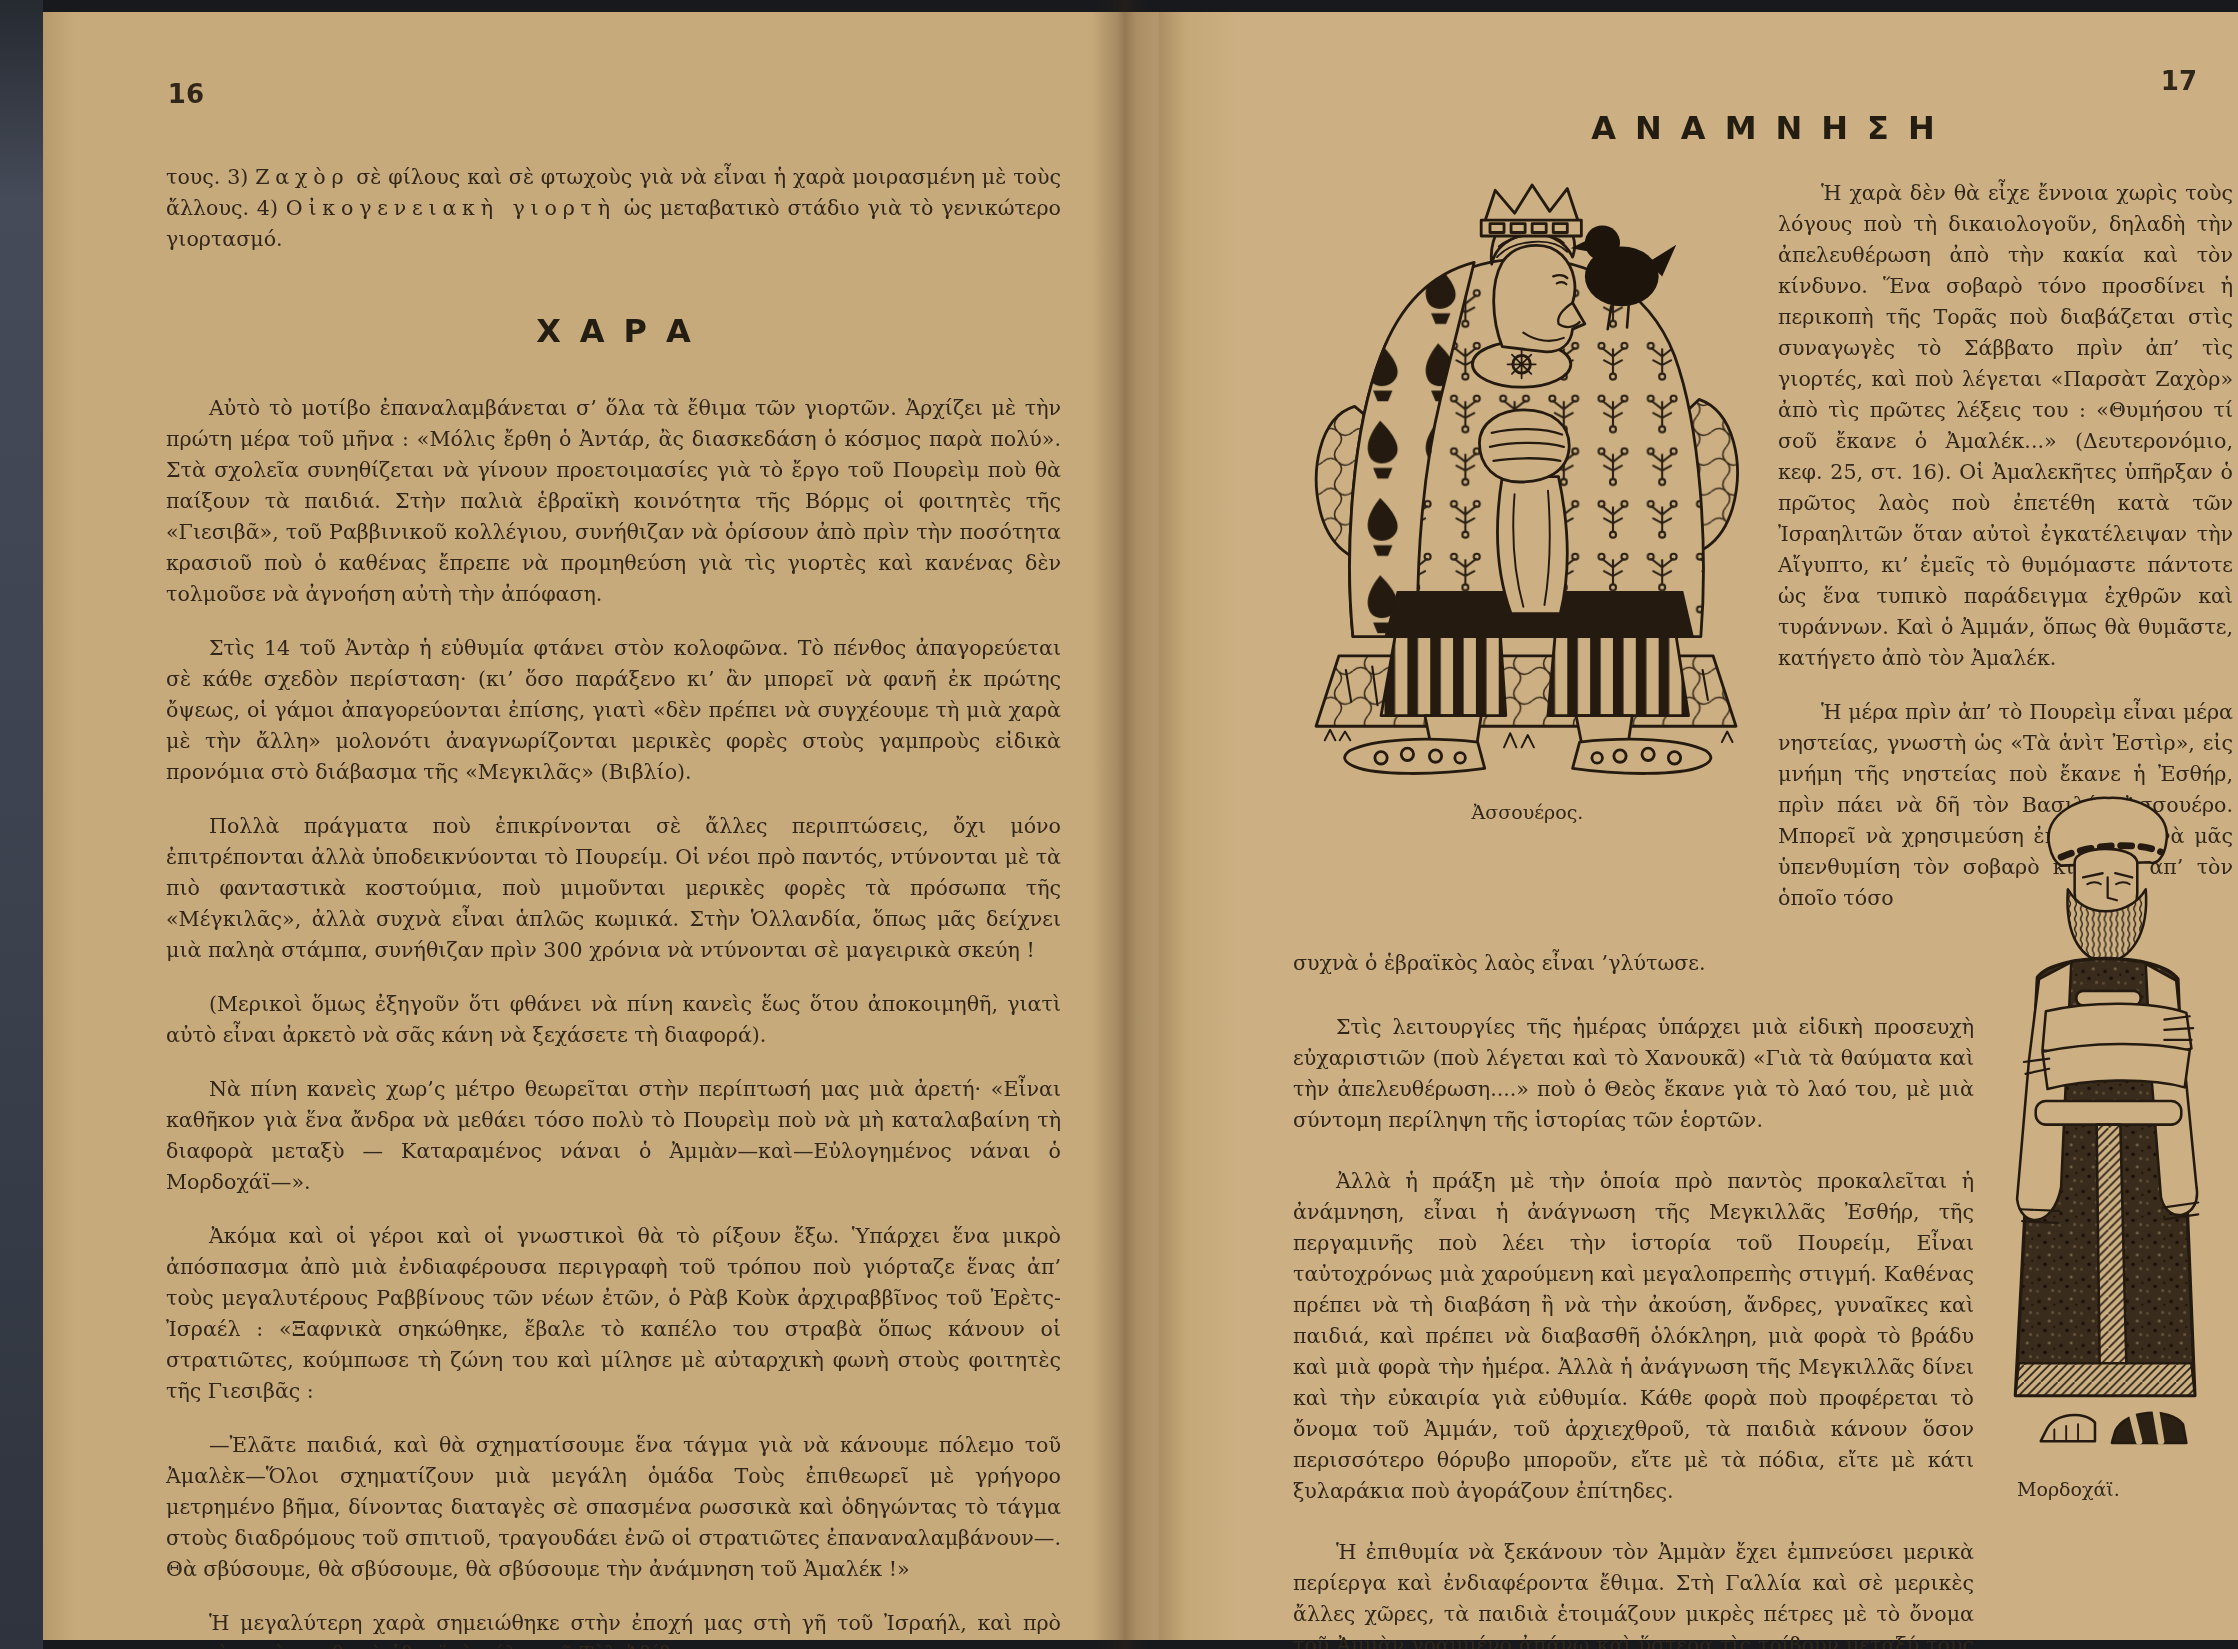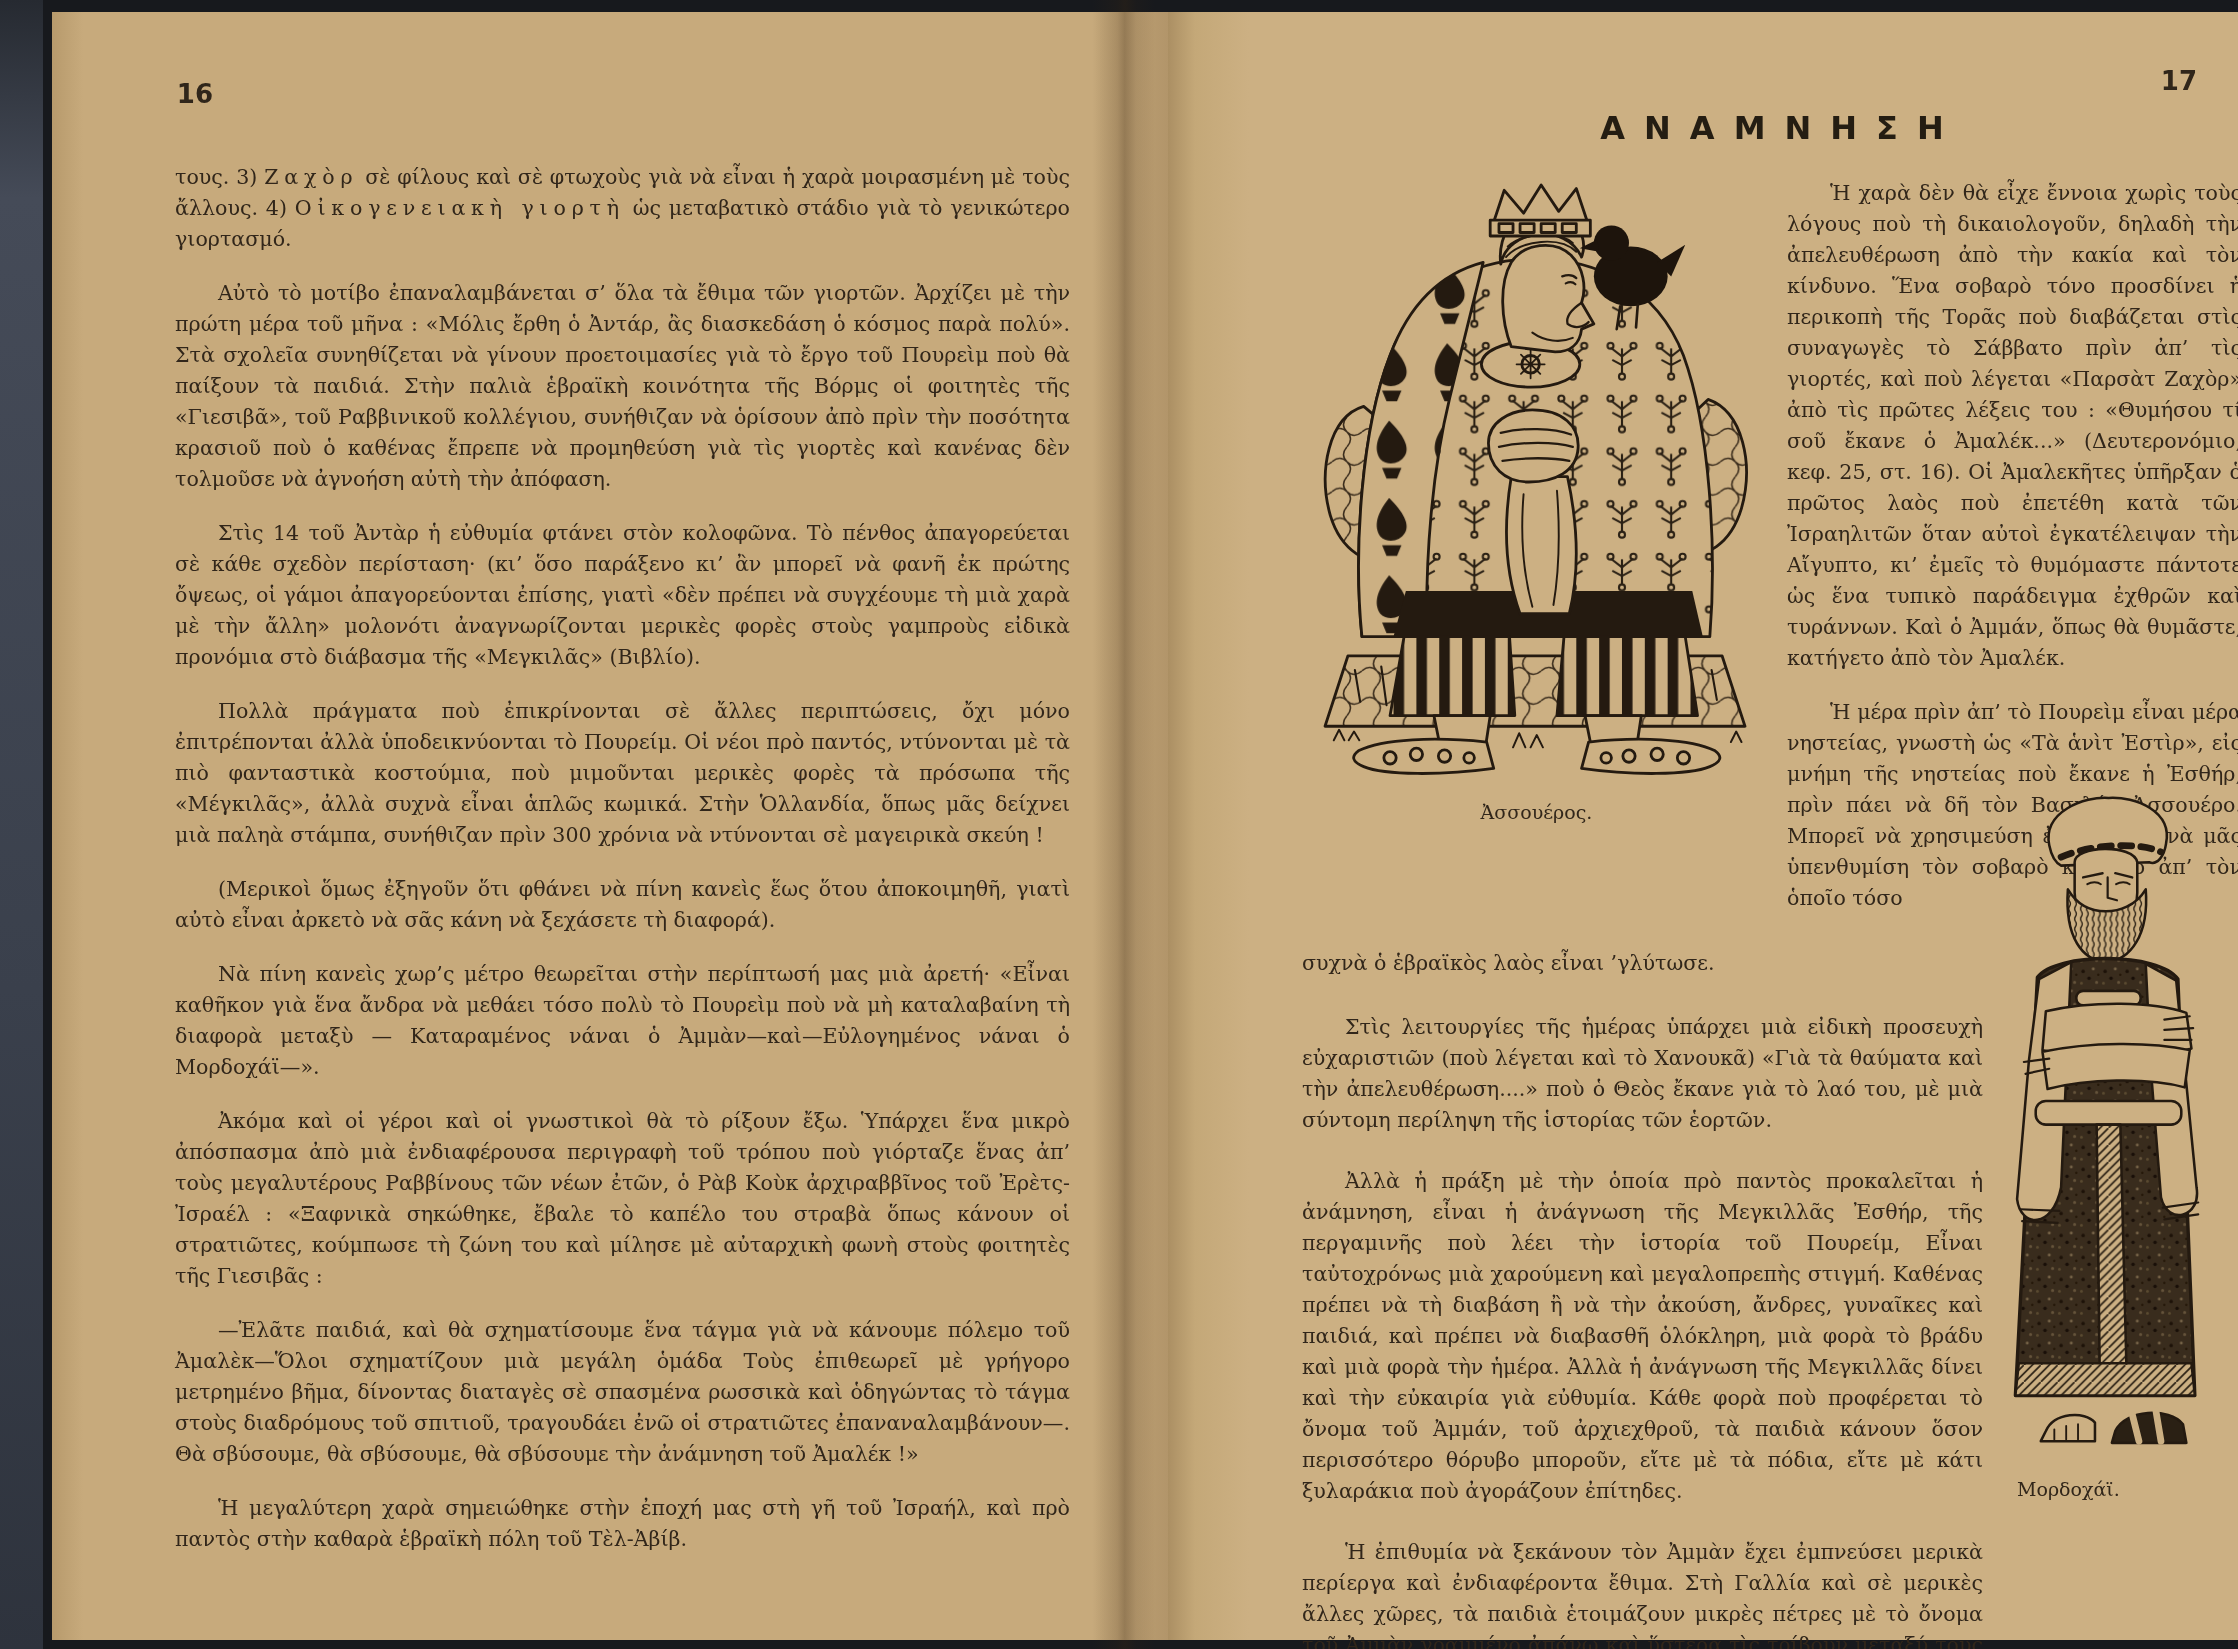--- a/index.html
+++ b/index.html
@@ -10,21 +10,21 @@
     color:#2e2318;
     overflow:hidden;
     position:relative;
   }
   #stage{position:absolute;inset:0;}
   .cover-left{position:absolute;left:0;top:0;bottom:0;width:43px;
     background:linear-gradient(180deg,#262a31,#454b58 12%,#3a404c 60%,#2e333d);}
   .book{position:absolute;left:43px;right:29px;top:11.6px;bottom:9px;display:flex;}
   .page{position:relative;height:100%;box-sizing:border-box;}
   .page-left{width:1116px;
-    background:linear-gradient(90deg,#b79a6c 0,#c7aa7c 31px,#c7aa7c 1043px,#b2956a 100%);margin-left:9px;}
+    background:linear-gradient(90deg,#b79a6c 0,#c7aa7c 31px,#c7aa7c 1043px,#b2956a 100%);}
   .page-right{flex:1;
     background:linear-gradient(90deg,#ab8f63 0,#c4a878 27px,#ccb083 81px,#ccb083 calc(100% - 40px),#b89c6e 100%);}
   .gutter{position:absolute;left:1092px;top:0;bottom:0;width:63px;pointer-events:none;
     background:linear-gradient(90deg,rgba(60,40,18,0) 0,rgba(60,40,18,.18) 40%,rgba(60,40,18,.32) 52%,rgba(60,40,18,.12) 70%,rgba(60,40,18,0) 100%);}
 
   
   .content-left{position:absolute;left:123px;top:67px;width:895px;}
   .content-right{position:absolute;left:134px;top:54px;width:940px;}
   .pagenum{font-family:"DejaVu Sans", sans-serif;font-weight:bold;font-size:26px;color:#30261a;}
   .pn-left{margin:0 0 53px 1.8px;}
@@ -65,20 +65,21 @@
   <div class="book">
 
     <div class="page page-left">
       <div class="content-left">
         <div class="pagenum pn-left">16</div>
 
         <div class="body noindent">
           <span>τους. 3) </span><span class="sp-em">Ζαχὸρ</span><span> σὲ φίλους καὶ σὲ φτωχοὺς γιὰ νὰ εἶναι ἡ χαρὰ μοιρασμένη μὲ τοὺς ἄλλους. 4) </span><span class="sp-em">Οἰκογενειακὴ γιορτὴ</span><span> ὡς μεταβατικὸ στάδιο γιὰ τὸ γενικώτερο γιορτασμό.</span>
         </div>
 
+        <h2 class="sec">ΧΑΡΑ</h2>
 
         <p class="body">Αὐτὸ τὸ μοτίβο ἐπαναλαμβάνεται σ’ ὅλα τὰ ἔθιμα τῶν γιορτῶν. Ἀρχίζει μὲ τὴν πρώτη μέρα τοῦ μῆνα : «Μόλις ἔρθη ὁ Ἀντάρ, ἂς διασκεδάση ὁ κόσμος παρὰ πολύ». Στὰ σχολεῖα συνηθίζεται νὰ γίνουν προετοιμασίες γιὰ τὸ ἔργο τοῦ Πουρεὶμ ποὺ θὰ παίξουν τὰ παιδιά. Στὴν παλιὰ ἑβραϊκὴ κοινότητα τῆς Βόρμς οἱ φοιτητὲς τῆς «Γιεσιβᾶ», τοῦ Ραββινικοῦ κολλέγιου, συνήθιζαν νὰ ὁρίσουν ἀπὸ πρὶν τὴν ποσότητα κρασιοῦ ποὺ ὁ καθένας ἔπρεπε νὰ προμηθεύση γιὰ τὶς γιορτὲς καὶ κανένας δὲν τολμοῦσε νὰ ἀγνοήση αὐτὴ τὴν ἀπόφαση.</p>
         <p class="body">Στὶς 14 τοῦ Ἀντὰρ ἡ εὐθυμία φτάνει στὸν κολοφῶνα. Τὸ πένθος ἀπαγορεύεται σὲ κάθε σχεδὸν περίσταση· (κι’ ὅσο παράξενο κι’ ἂν μπορεῖ νὰ φανῆ ἐκ πρώτης ὄψεως, οἱ γάμοι ἀπαγορεύονται ἐπίσης, γιατὶ «δὲν πρέπει νὰ συγχέουμε τὴ μιὰ χαρὰ μὲ τὴν ἄλλη» μολονότι ἀναγνωρίζονται μερικὲς φορὲς στοὺς γαμπροὺς εἰδικὰ προνόμια στὸ διάβασμα τῆς «Μεγκιλᾶς» (Βιβλίο).</p>
         <p class="body">Πολλὰ πράγματα ποὺ ἐπικρίνονται σὲ ἄλλες περιπτώσεις, ὄχι μόνο ἐπιτρέπονται ἀλλὰ ὑποδεικνύονται τὸ Πουρείμ. Οἱ νέοι πρὸ παντός, ντύνονται μὲ τὰ πιὸ φανταστικὰ κοστούμια, ποὺ μιμοῦνται μερικὲς φορὲς τὰ πρόσωπα τῆς «Μέγκιλᾶς», ἀλλὰ συχνὰ εἶναι ἁπλῶς κωμικά. Στὴν Ὁλλανδία, ὅπως μᾶς δείχνει μιὰ παληὰ στάμπα, συνήθιζαν πρὶν 300 χρόνια νὰ ντύνονται σὲ μαγειρικὰ σκεύη !</p>
         <p class="body">(Μερικοὶ ὅμως ἐξηγοῦν ὅτι φθάνει νὰ πίνη κανεὶς ἕως ὅτου ἀποκοιμηθῆ, γιατὶ αὐτὸ εἶναι ἀρκετὸ νὰ σᾶς κάνη νὰ ξεχάσετε τὴ διαφορά).</p>
         <p class="body">Νὰ πίνη κανεὶς χωρ’ς μέτρο θεωρεῖται στὴν περίπτωσή μας μιὰ ἀρετή· «Εἶναι καθῆκον γιὰ ἕνα ἄνδρα νὰ μεθάει τόσο πολὺ τὸ Πουρεὶμ ποὺ νὰ μὴ καταλαβαίνη τὴ διαφορὰ μεταξὺ — Καταραμένος νάναι ὁ Ἀμμὰν—καὶ—Εὐλογημένος νάναι ὁ Μορδοχάϊ—».</p>
         <p class="body">Ἀκόμα καὶ οἱ γέροι καὶ οἱ γνωστικοὶ θὰ τὸ ρίξουν ἔξω. Ὑπάρχει ἕνα μικρὸ ἀπόσπασμα ἀπὸ μιὰ ἐνδιαφέρουσα περιγραφὴ τοῦ τρόπου ποὺ γιόρταζε ἕνας ἀπ’ τοὺς μεγαλυτέρους Ραββίνους τῶν νέων ἐτῶν, ὁ Ρὰβ Κοὺκ ἀρχιραββῖνος τοῦ Ἐρὲτς-Ἰσραέλ : «Ξαφνικὰ σηκώθηκε, ἔβαλε τὸ καπέλο του στραβὰ ὅπως κάνουν οἱ στρατιῶτες, κούμπωσε τὴ ζώνη του καὶ μίλησε μὲ αὐταρχικὴ φωνὴ στοὺς φοιτητὲς τῆς Γιεσιβᾶς :</p>
         <p class="body">—Ἐλᾶτε παιδιά, καὶ θὰ σχηματίσουμε ἕνα τάγμα γιὰ νὰ κάνουμε πόλεμο τοῦ Ἀμαλὲκ—Ὅλοι σχηματίζουν μιὰ μεγάλη ὁμάδα  Τοὺς ἐπιθεωρεῖ μὲ γρήγορο μετρημένο βῆμα, δίνοντας διαταγὲς σὲ σπασμένα ρωσσικὰ καὶ ὁδηγώντας τὸ τάγμα στοὺς διαδρόμους τοῦ σπιτιοῦ, τραγουδάει ἐνῶ οἱ στρατιῶτες ἐπαναναλαμβάνουν—. Θὰ σβύσουμε, θὰ σβύσουμε, θὰ σβύσουμε τὴν ἀνάμνηση τοῦ Ἀμαλέκ !»</p>
         <p class="body">Ἡ μεγαλύτερη χαρὰ σημειώθηκε στὴν ἐποχή μας στὴ γῆ τοῦ Ἰσραήλ, καὶ πρὸ παντὸς στὴν καθαρὰ ἑβραϊκὴ πόλη τοῦ Τὲλ-Ἀβίβ.</p>
       </div>

